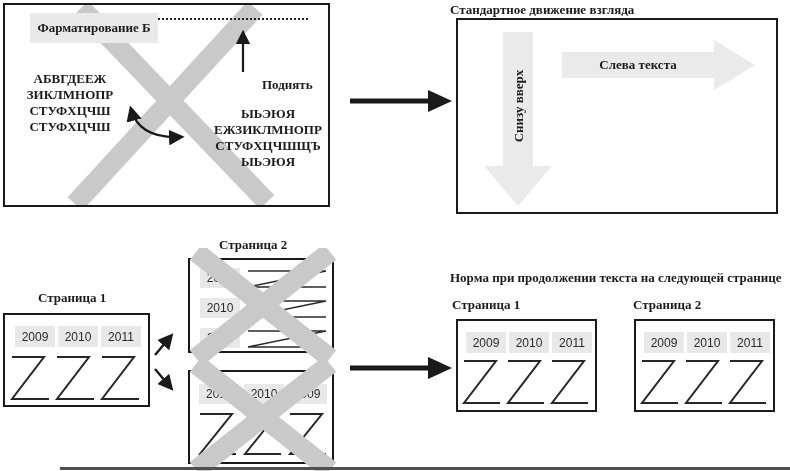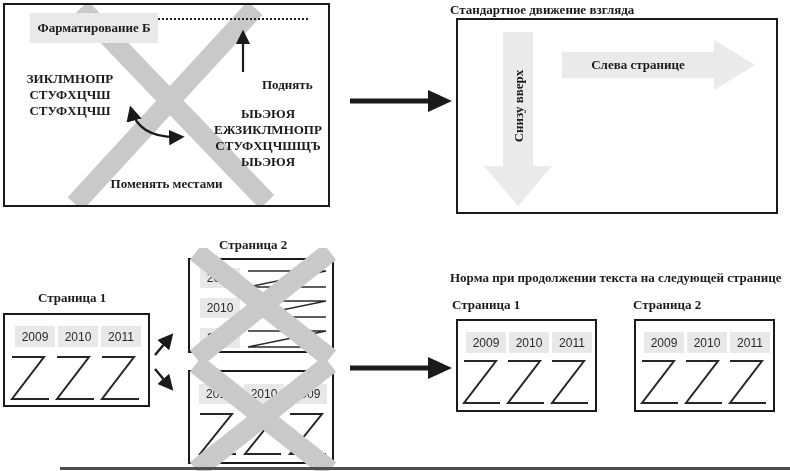--- a/index.html
+++ b/index.html
@@ -46,53 +46,53 @@
 
     <div class="dotted" style="left:153px;top:13px;width:150px;"></div>
 
     <svg class="abs" style="left:230px;top:20px;" width="16" height="50">
       <line x1="8" y1="47" x2="8" y2="8" stroke="#1a1a1a" stroke-width="2.2" marker-end="url(#ah)"></line>
     </svg>
     <div class="t" style="left:257px;top:44px;margin-top:28px;">Поднять</div>
 
 
     <div class="tblock" style="left:2px;top:66px;width:126px;">
+      <div>АБВГДЕЕЖ</div>
       <div>ЗИКЛМНОПР</div>
       <div>СТУФХЦЧШ</div>
       <div>СТУФХЦЧШ</div>
     </div>
 
     <div class="tblock" style="left:198px;top:101px;width:130px;">
       <div>ЫЬЭЮЯ</div>
       <div>ЕЖЗИКЛМНОПР</div>
       <div>СТУФХЦЧШЩЪ</div>
       <div>ЫЬЭЮЯ</div>
     </div>
 
     <svg class="abs" style="left:112px;top:94px;" width="80" height="50">
       <path d="M 14 10 Q 22 40 64 38" fill="none" stroke="#1a1a1a" stroke-width="2.4" marker-start="url(#ah)" marker-end="url(#ah)"></path>
     </svg>
 
-    <div class="t" style="left:0;width:323px;top:171px;text-align:center;white-space:nowrap;">Поменять местами</div>
   </div>
 
   <svg class="abs" style="left:346px;top:86px;" width="110" height="30">
     <line x1="4" y1="15" x2="84" y2="15" stroke="#1a1a1a" stroke-width="5"></line>
     <polygon points="82,4 106,15 82,26" fill="#1a1a1a"></polygon>
   </svg>
 
   <div class="t" style="left:450px;top:2px;">Стандартное движение взгляда</div>
 
   <div class="frame" style="left:456px;top:18px;width:322px;height:196px;">
     <svg class="abs" style="left:0;top:0;" width="318" height="192">
       <polygon class="grayarrow" points="45,12 75,12 75,146 94,146 60,186 26,146 45,146"></polygon>
       <polygon class="grayarrow" points="104,32 256,32 256,20 297,45 256,70 256,58 104,58"></polygon>
     </svg>
     <div class="t rot" style="left:8px;top:76px;width:104px;height:20px;">Снизу вверх</div>
-    <div class="t" style="left:104px;top:37px;width:152px;text-align:center;">Слева странице</div>
+    <div class="t" style="left:104px;top:37px;width:152px;text-align:center;">Слева текста</div>
   </div>
 
   <div class="t" style="left:38px;top:290px;">Страница 1</div>
 
   <div class="frame" style="left:3px;top:313px;width:147px;height:94px;">
     <div class="chip" style="left:10px;top:11px;height:21px;">2009</div>
     <div class="chip" style="left:53px;top:11px;height:21px;">2010</div>
     <div class="chip" style="left:96px;top:11px;height:21px;">2011</div>
     <svg class="abs" style="left:0;top:0;" width="143" height="90">
       <polyline class="zline" points="7,42 39,42 7,84 44,84"></polyline>

